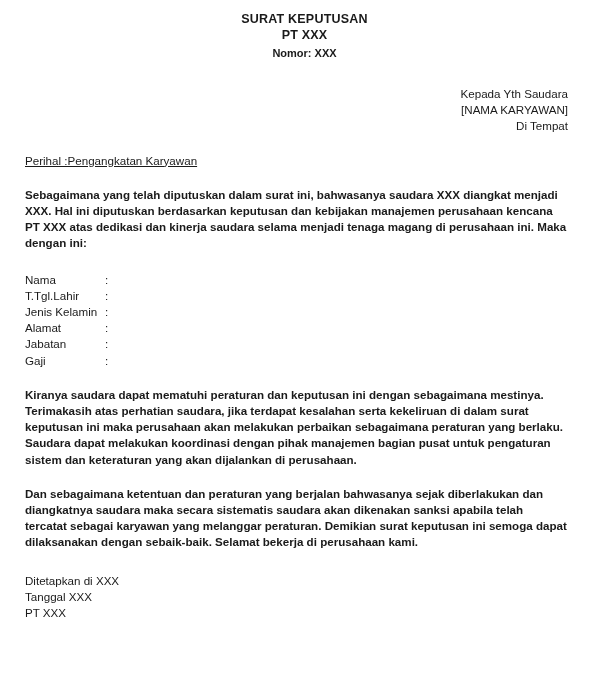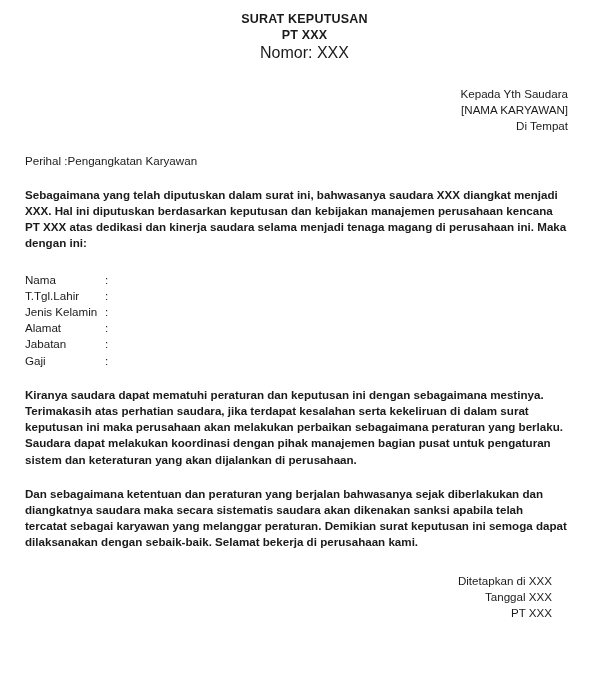--- a/index.html
+++ b/index.html
@@ -34,22 +34,22 @@
     letter-spacing: 0.2px;
     line-height: 16px;
   }
   .head-line-2 {
     font-size: 12.5px;
     font-weight: bold;
     letter-spacing: 0.2px;
     line-height: 16px;
   }
   .head-line-3 {
-    font-size: 16px;
-    font-weight: normal;
+    font-size: 11px;
+    font-weight: bold;
     line-height: 16px;
     margin-top: 2px;
   }
 
   
   .body-region {
     margin-left: 25px;
     margin-right: 41px;
     font-size: 11.6px;
     line-height: 16.2px;
@@ -58,20 +58,21 @@
   .addressee {
     margin-top: 25px;
     text-align: right;
   }
   .addressee div {
     line-height: 16.2px;
   }
 
   .subject {
     margin-top: 18px;
+    text-decoration: underline;
   }
 
   .para {
     margin-top: 18px;
     text-align: left;
     font-weight: bold;
   }
 
   
   .fields {
@@ -91,21 +92,21 @@
     width: 10px;
     flex: 0 0 10px;
   }
   .field-value {
     flex: 1 1 auto;
   }
 
   
   .closing {
     margin-top: 22px;
-    text-align: right;
+    text-align: left;
     padding-right: 16px;
   }
   .closing div {
     line-height: 16.2px;
   }
 
   .signature {
     margin-top: 50px;
     text-align: right;
     padding-right: 16px;

